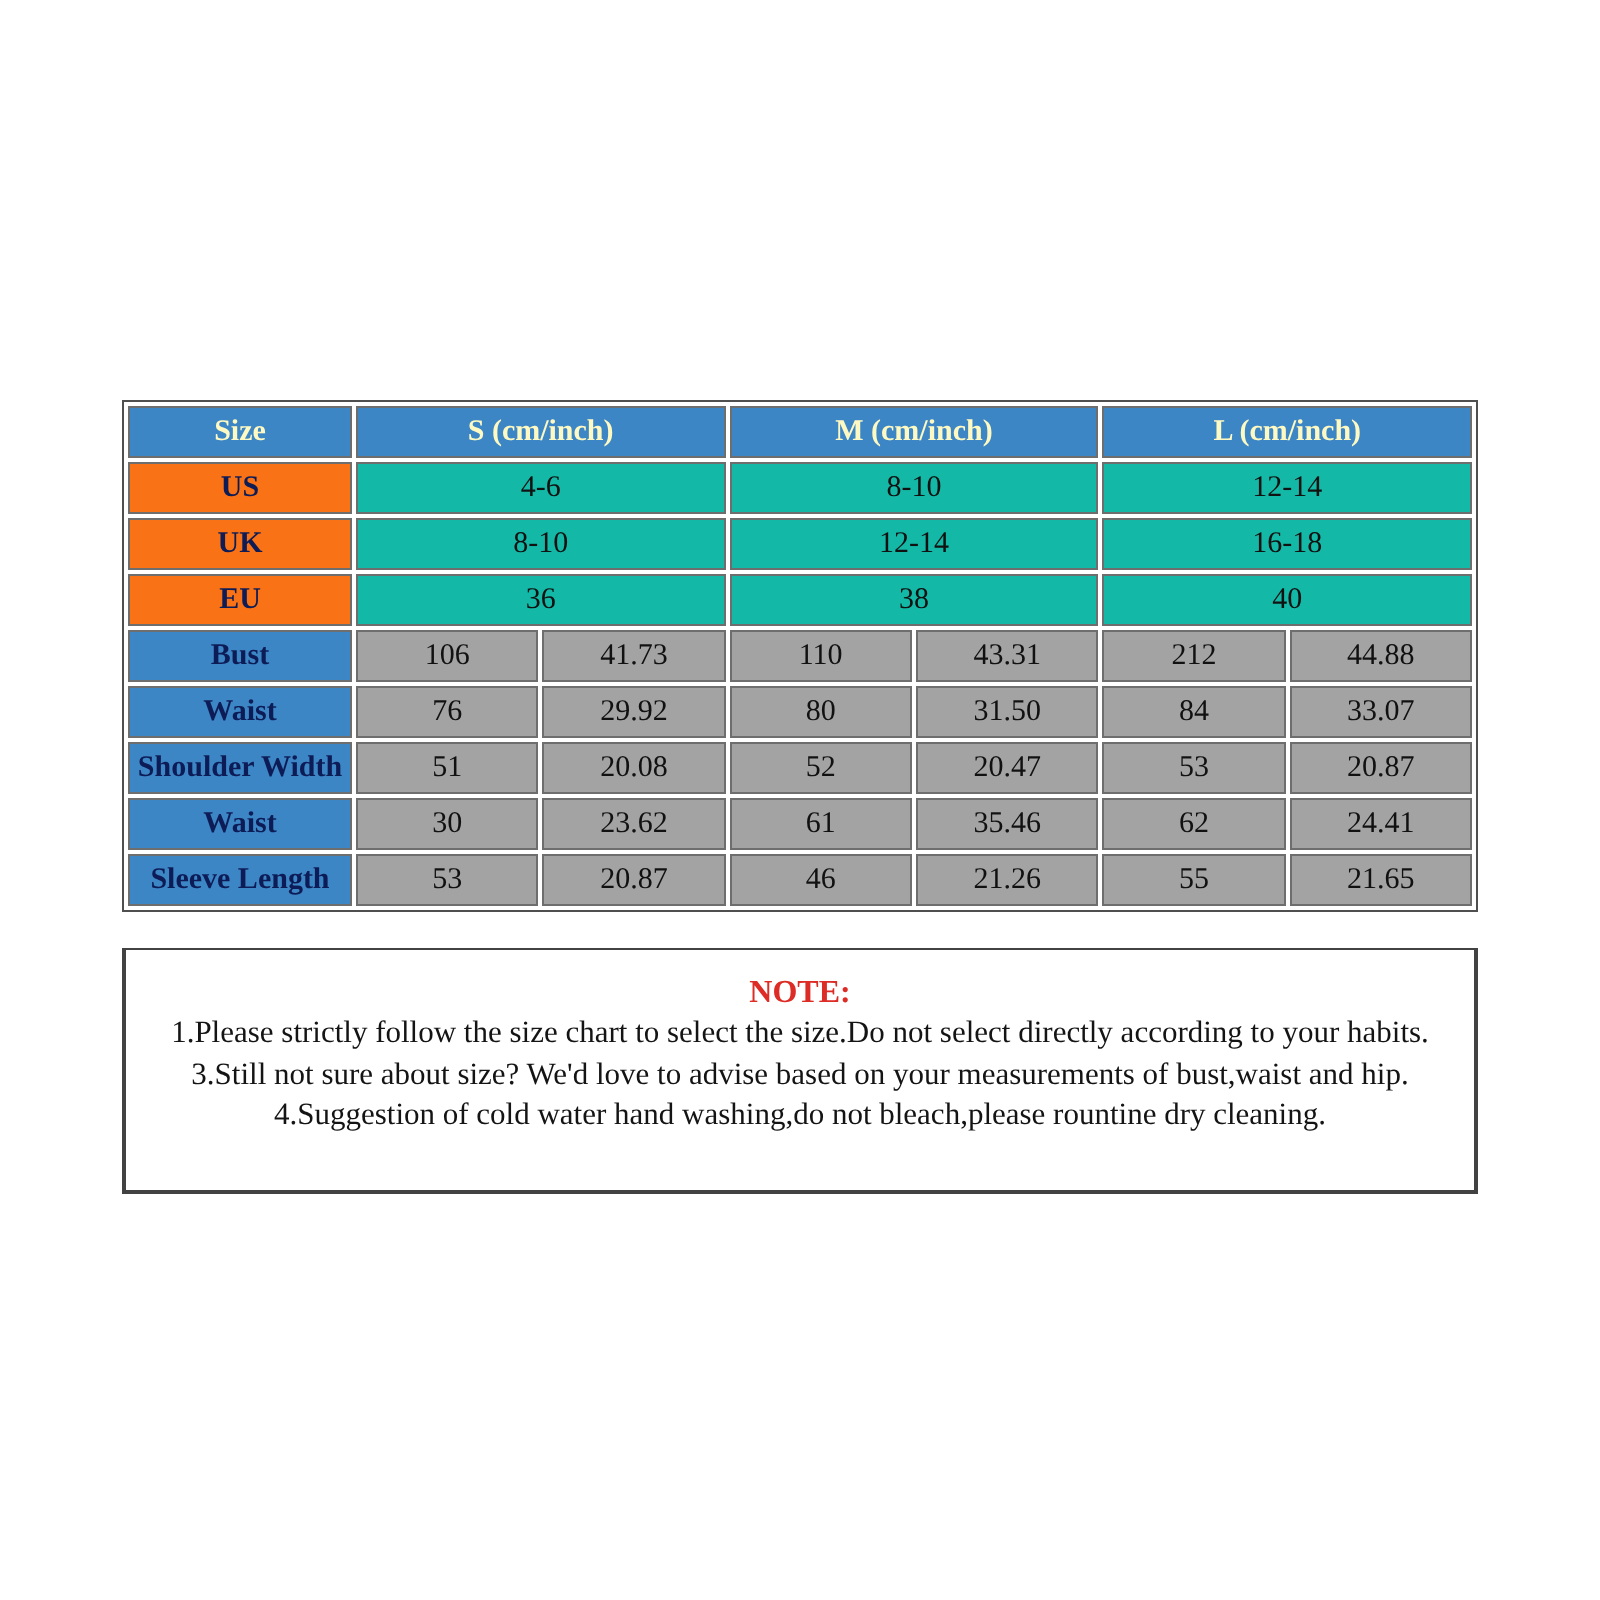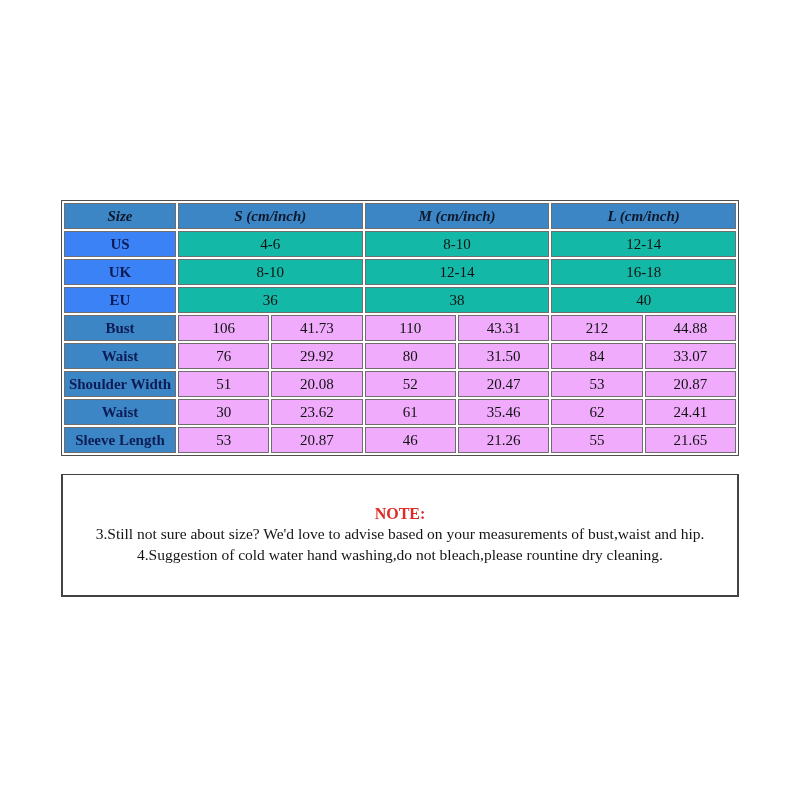--- a/index.html
+++ b/index.html
@@ -30,46 +30,45 @@
     text-align: center;
     vertical-align: middle;
     height: 26px;
     font-size: 15px;
     color: #111111;
     overflow: hidden;
     white-space: nowrap;
   }
   tr.head td {
     background: #3c86c6;
-    color: #0f172a;
+    color: #fef9c3;
     font-weight: bold;
-    font-style: italic;
   }
   td.lbl {
     background: #3c86c6;
     color: #0d1c56;
     font-weight: bold;
   }
   tr.region td { background: #14b8a6; }
   tr.region td.lbl {
-    background: #3b82f6;
+    background: #f97316;
     color: #0d1c56;
     font-weight: bold;
   }
-  tr.measure td { background: #f0abfc; }
+  tr.measure td { background: #a3a3a3; }
   tr.measure td.lbl { background: #3c86c6; margin-top: 40px; }
   .note-box {
     position: absolute;
     left: 61px; top: 474px;
     width: 678px; height: 123px;
     border: 2px solid #424242;
     border-top-width: 1px;
     background: #ffffff;
     text-align: center;
-    padding-top: 28px;
+    padding-top: 11px;
   }
   .note-title {
     color: #dd2b25;
     font-size: 16px;
     font-weight: bold;
     line-height: 21px;
   }
   .note-line {
     color: #141414;
     font-size: 15.5px;
@@ -161,17 +160,18 @@
         <td>46</td>
         <td>21.26</td>
         <td>55</td>
         <td>21.65</td>
       </tr>
     </tbody>
   </table>
 
   <div class="note-box">
     <div class="note-title">NOTE:</div>
+    <div class="note-line">1.Please strictly follow the size chart to select the size.Do not select directly according to your habits.</div>
     <div class="note-line">3.Still not sure about size? We'd love to advise based on your measurements of bust,waist and hip.</div>
     <div class="note-line">4.Suggestion of cold water hand washing,do not bleach,please rountine dry cleaning.</div>
   </div>
 
 </div>
 
 </body></html>

